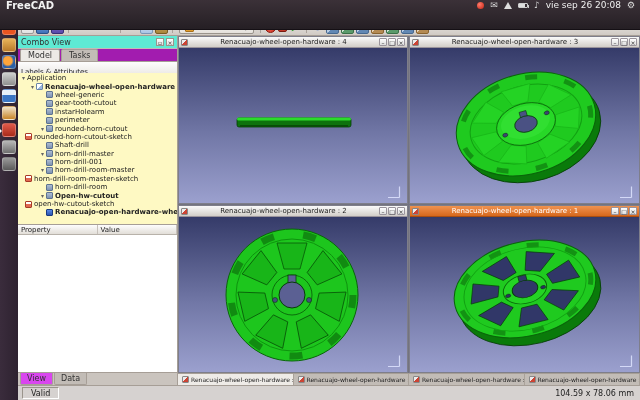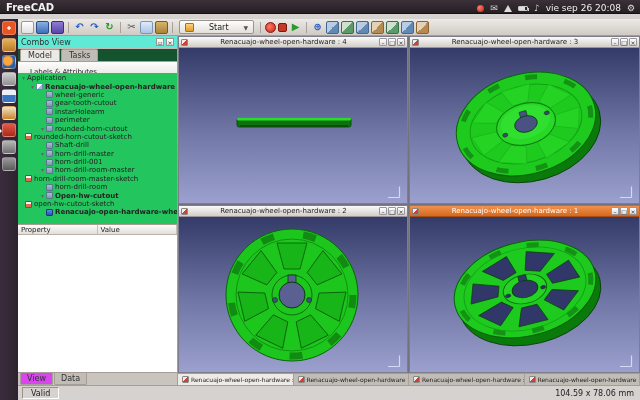--- a/index.html
+++ b/index.html
@@ -1,20 +1,20 @@
 <!DOCTYPE html>
 <html><head>
 <meta charset="utf-8">
 <style>
   *{margin:0;padding:0;box-sizing:border-box}
   body{font-family:"DejaVu Sans",sans-serif;background:#222}
   .screen{position:relative;width:640px;height:400px;overflow:hidden;background:#d6d2d0}
 
   
-  .topbar{position:absolute;left:0;top:0;width:640px;height:14px;background:linear-gradient(#3b3138,#251f24);color:#eee;display:flex;align-items:flex-end;z-index:60;border-bottom:1px solid #151015}
+  .topbar{position:absolute;left:0;top:0;width:640px;height:30px;background:linear-gradient(#3b3138,#251f24);color:#eee;display:flex;align-items:flex-start;z-index:60;border-bottom:1px solid #151015}
   .appname{font-size:10px;font-weight:bold;margin-left:6px;color:#f2f2f2}
   .tray{margin-left:auto;display:flex;align-items:center;gap:6px;margin-right:5px}
   .tray-glyph{font-size:9px;color:#ddd;line-height:1}
   .rec-dot{width:7px;height:7px;border-radius:50%;background:radial-gradient(circle at 35% 35%,#ff7a6a,#c42313)}
   .battery{width:10px;height:5px;border:1px solid #ccc;border-radius:1px;position:relative;background:linear-gradient(90deg,#ddd 70%,transparent 70%)}
   .battery::after{content:"";position:absolute;right:-2px;top:1px;width:1px;height:3px;background:#ccc}
   .wifi-tri{width:0;height:0;border-left:4px solid transparent;border-right:4px solid transparent;border-bottom:7px solid #ddd}
   .clock{font-size:9px;color:#f0f0f0;white-space:nowrap}
 
   
@@ -55,25 +55,25 @@
   .i-cube3{background:linear-gradient(135deg,#e4d2b8 50%,#b48a52 50%);border:1px solid #8a6430}
   .wbsel{height:14px;display:flex;align-items:center;gap:15px;border:1px solid #9a948c;background:linear-gradient(#fdfdfd,#e4e0da);border-radius:2px;font-size:8px;padding:0 5px;margin:0 2px;color:#222}
   .wbico{width:9px;height:9px;background:linear-gradient(#ffd27a,#e09a2a);border:1px solid #a8701a;border-radius:1px}
   .wbarrow{font-size:6px;color:#555}
 
   
   .combo{position:absolute;left:0;top:17px;width:160px;height:349px;background:#d6d2d0;border-right:1px solid #a69e96}
   .cv-title{height:13px;display:flex;align-items:center;font-size:8px;color:#333;padding:0 3px;background:#5eead4;border-bottom:1px solid #c2bcb6}
   .cv-btns{margin-left:auto;display:flex;gap:2px}
   .cvbtn{width:8px;height:8px;border:1px solid #9a948c;background:linear-gradient(#fff,#ddd);font-size:6px;line-height:7px;text-align:center;color:#444}
-  .cv-tabs{height:13px;display:flex;align-items:flex-end;gap:1px;padding-left:2px;background:#14532d;border-bottom:1px solid #a69e96}
+  .cv-tabs{height:13px;display:flex;align-items:flex-end;gap:1px;padding-left:2px;background:#a21caf;border-bottom:1px solid #a69e96}
   .cv-tab{font-size:8px;padding:0 7px;border:1px solid #a69e96;border-bottom:none;border-radius:2px 2px 0 0;background:#c2bcb6;color:#333;line-height:11px}
   .cv-tab.active{background:#eceae6}
-  .tree-header{height:20px;background:linear-gradient(#fdfdfd,#e2ded8);border-bottom:1px solid #b8b2aa;font-size:7px;display:flex;align-items:center;padding-left:12px;color:#222}
-  .tree{position:absolute;top:37px;left:0;width:159px;height:151px;background:#22c55e;overflow:hidden;padding-top:1px}
+  .tree-header{height:20px;background:linear-gradient(#fdfdfd,#e2ded8);border-bottom:1px solid #b8b2aa;font-size:7px;display:flex;align-items:center;padding-left:3px;color:#222}
+  .tree{position:absolute;top:37px;left:0;width:159px;height:151px;background:#fef9c3;overflow:hidden;padding-top:1px}
   .trow{height:8.4px;display:flex;align-items:center;font-size:7px;color:#222;white-space:nowrap;overflow:hidden}
   .d0{padding-left:2px}.d1{padding-left:11px}.d2{padding-left:21px}.d3{}
   .exp{width:7px;flex:none;font-size:6px;color:#666;text-align:center;line-height:1}
   .exp.open::before{content:"▾"}
   .tico{width:7px;height:7px;margin-right:2px;flex:none;border-radius:1px}
   .ic-doc{background:linear-gradient(135deg,#ffffff 55%,#9ab8e0 55%);border:1px solid #6a86a8}
   .ic-feat{background:linear-gradient(#aebdd2,#7e93b2);border:1px solid #5d7390}
   .ic-sketch{background:linear-gradient(#ffffff 45%,#e06a52 45%);border:1px solid #a83a28}
   .ic-final{background:linear-gradient(#5a8ae8,#2a55b0);border:1px solid #1a3a80}
   .bold{font-weight:bold}

